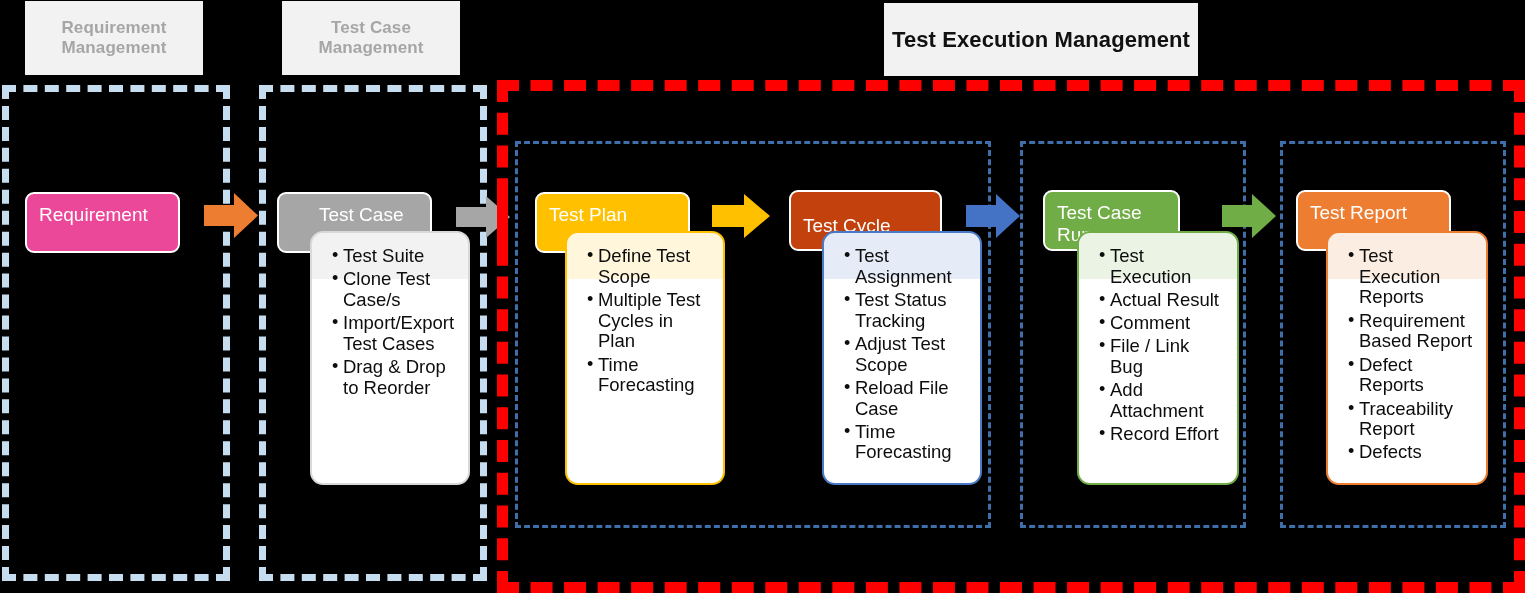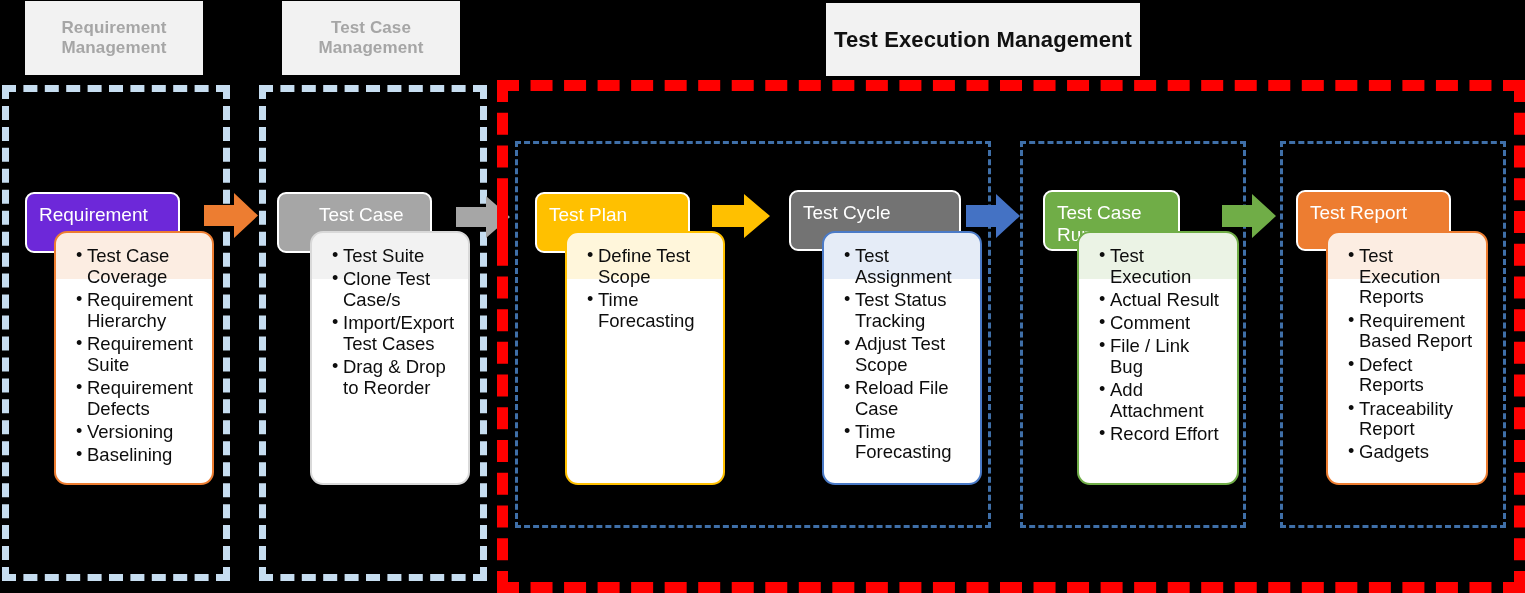--- a/index.html
+++ b/index.html
@@ -85,36 +85,25 @@
   <div class="group-inner" style="left:515px;top:141px;width:476px;height:387px;"></div>
 
   <div class="group-inner" style="left:1020px;top:141px;width:226px;height:387px;"></div>
 
   <div class="group-inner" style="left:1280px;top:141px;width:226px;height:387px;"></div>
 
   <div class="sec-header muted" style="left:25px;top:1px;width:178px;height:74px;">Requirement Management</div>
 
   <div class="sec-header muted" style="left:282px;top:1px;width:178px;height:74px;">Test Case Management</div>
 
-  <div class="sec-header dark" style="left:826px;top:3px;width:314px;height:73px;">Test Execution Management</div>
+  <div class="sec-header dark" style="left:884px;top:3px;width:314px;height:73px;">Test Execution Management</div>
 
   <div class="card" style="left:25px;top:192px;width:215px;height:300px;">
-    <div class="card-head" style="width:155px;height:61px;background:#6d28d9;">
+    <div class="card-head" style="width:155px;height:61px;background:#ec4899;">
       <span>Requirement</span>
-    </div>
-    <div class="card-body" style="left:29px;top:39px;width:160px;height:254px;border:2px solid #ed7d31;">
-      <div class="tint" style="background:#ed7d31;"></div>
-      <ul>
-        <li>Test Case Coverage</li>
-        <li>Requirement Hierarchy</li>
-        <li>Requirement Suite</li>
-        <li>Requirement Defects</li>
-        <li>Versioning</li>
-        <li>Baselining</li>
-      </ul>
     </div>
   </div>
 
   <div class="arrow" style="left:204px;top:193px;width:54px;height:45px;">
     <svg width="54" height="45" viewBox="0 0 54 45">
       <polygon points="0,12 30,12 30,0 54,22.5 30,45 30,33 0,33" fill="#ed7d31"></polygon>
     </svg>
   </div>
 
   <div class="card" style="left:277px;top:192px;width:215px;height:300px;">
@@ -141,33 +130,34 @@
   <div style="position:absolute;left:497px;top:186px;width:11px;height:60px;background:#ff0000;"></div>
 
   <div class="card" style="left:535px;top:192px;width:215px;height:300px;">
     <div class="card-head" style="width:155px;height:61px;background:#ffc000;">
       <span>Test Plan</span>
     </div>
     <div class="card-body" style="left:30px;top:39px;width:160px;height:254px;border:2px solid #ffc000;">
       <div class="tint" style="background:#ffc000;"></div>
       <ul>
         <li>Define Test Scope</li>
+        <li>Multiple Test Cycles in Plan</li>
         <li>Time Forecasting</li>
       </ul>
     </div>
   </div>
 
   <div class="arrow" style="left:712px;top:194px;width:58px;height:44px;">
     <svg width="58" height="44" viewBox="0 0 58 44">
       <polygon points="0,11 32,11 32,0 58,22 32,44 32,33 0,33" fill="#ffc000"></polygon>
     </svg>
   </div>
 
   <div class="card" style="left:789px;top:190px;width:215px;height:300px;">
-    <div class="card-head" style="width:172px;height:61px;background:#737373;">
+    <div class="card-head" style="width:153px;height:61px;background:#c2410c;align-items:center;">
       <span>Test Cycle</span>
     </div>
     <div class="card-body" style="left:33px;top:41px;width:160px;height:254px;border:2px solid #4a7ac7;">
       <div class="tint" style="background:#4a7ac7;"></div>
       <ul>
         <li>Test Assignment</li>
         <li>Test Status Tracking</li>
         <li>Adjust Test Scope</li>
         <li>Reload File Case</li>
         <li>Time Forecasting</li>
@@ -208,18 +198,18 @@
     <div class="card-head" style="width:155px;height:61px;background:#ed7d31;">
       <span>Test Report</span>
     </div>
     <div class="card-body" style="left:30px;top:41px;width:162px;height:254px;border:2px solid #ed7d31;">
       <div class="tint" style="background:#ed7d31;"></div>
       <ul>
         <li>Test Execution Reports</li>
         <li>Requirement Based Report</li>
         <li>Defect Reports</li>
         <li>Traceability Report</li>
-        <li>Gadgets</li>
+        <li>Defects</li>
       </ul>
     </div>
   </div>
 
 </div>
 
 </body></html>

